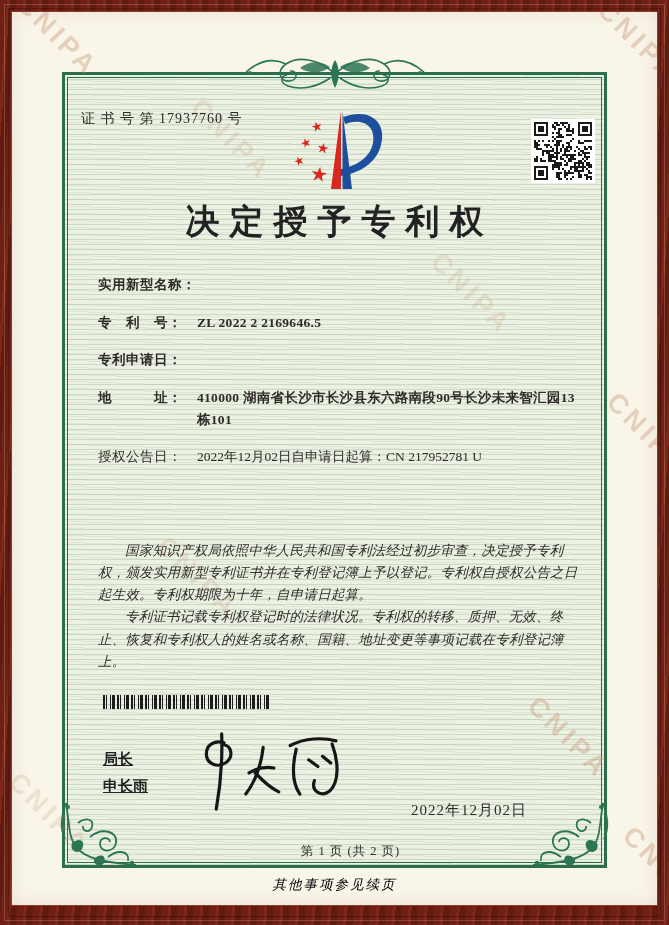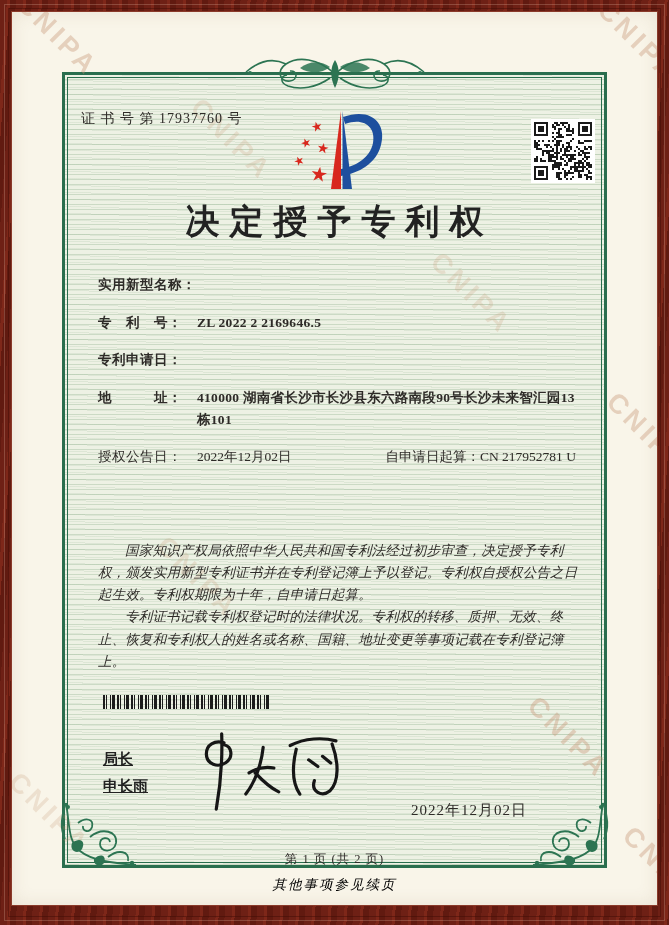--- a/index.html
+++ b/index.html
@@ -70,40 +70,40 @@
   .title{
     position:absolute;left:0;top:124px;width:100%;
     text-align:center;font-size:34px;font-weight:700;
     letter-spacing:10px;text-indent:10px;color:#222;
   }
 
   .fields{position:absolute;left:33px;top:199px;width:478px;font-size:13.5px;}
   .field-row{display:flex;margin-bottom:15.5px;line-height:22px;font-weight:bold;}
   .f-label{flex:none;width:99px;letter-spacing:.5px;}
   .f-value{flex:1;letter-spacing:.3px;}
-  .grant-row{display:flex;justify-content:space-between;line-height:22px;margin-top:6px;}
+  .grant-row{display:flex;justify-content:flex-start;line-height:22px;margin-top:6px;}
   .grant-pair{display:flex;}
 
   .paras{position:absolute;left:33px;top:465px;width:486px;font-size:13.5px;line-height:1.64;font-style:italic;letter-spacing:.2px;}
   .paras p{text-indent:2em;margin:0;}
 
   .barcode{
     position:absolute;left:38px;top:620px;width:167px;height:14px;
     background:repeating-linear-gradient(90deg,
       #1c1c1c 0 2px, transparent 2px 3px,
       #1c1c1c 3px 4px, transparent 4px 7px,
       #1c1c1c 7px 8px, transparent 8px 9px,
       #1c1c1c 9px 12px, transparent 12px 14px);
   }
 
   .signer{position:absolute;left:38px;top:670px;font-family:"Liberation Sans","DejaVu Sans",sans-serif;font-weight:700;font-size:15px;line-height:27px;color:#222;text-decoration:underline;}
   .signature{position:absolute;left:120px;top:652px;width:180px;height:88px;}
 
   .issue-date{position:absolute;left:346px;top:726px;font-size:15px;letter-spacing:1px;}
-  .page-info{position:absolute;left:0;top:768px;width:100%;text-align:center;font-size:12.5px;letter-spacing:1px;margin-top:8px;}
+  .page-info{position:absolute;left:16px;top:768px;width:100%;text-align:center;font-size:12.5px;letter-spacing:1px;}
 
   .footer-note{
     position:absolute;left:0;top:864px;width:100%;text-align:center;
     font-size:13.5px;font-style:italic;letter-spacing:2px;color:#000000;z-index:3;
   }
 </style>
 </head>
 <body>
 
 <div class="frame-groove"></div>

